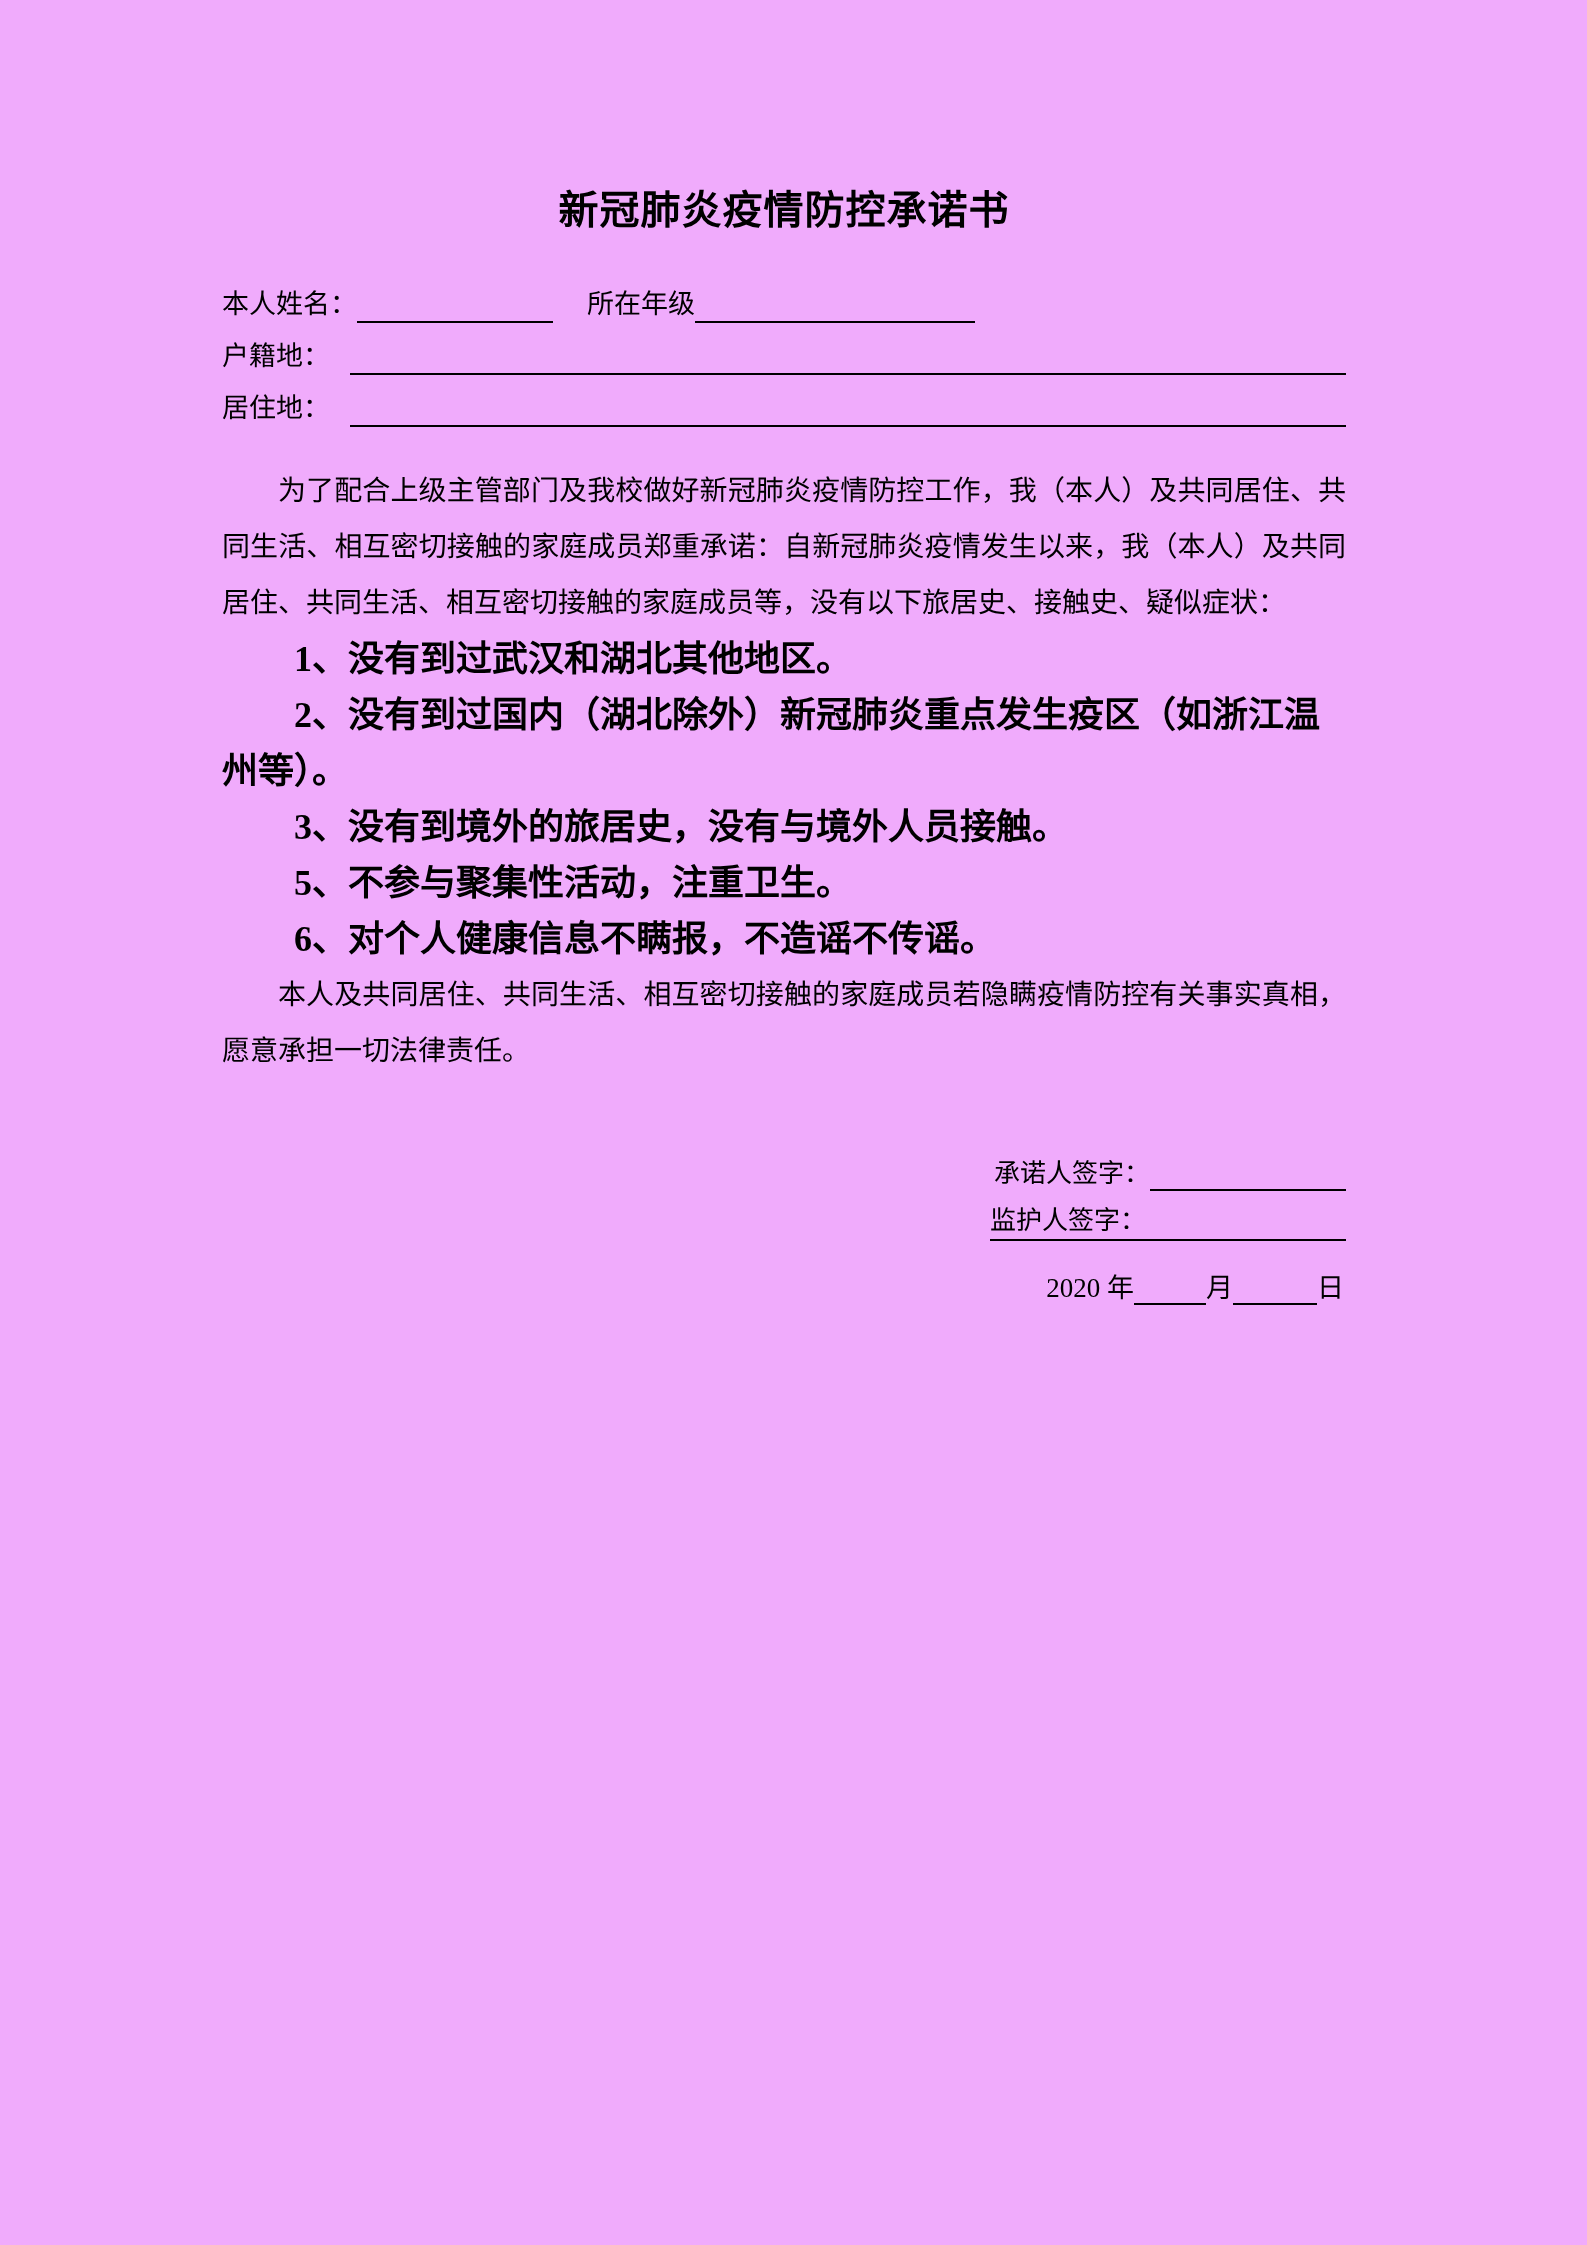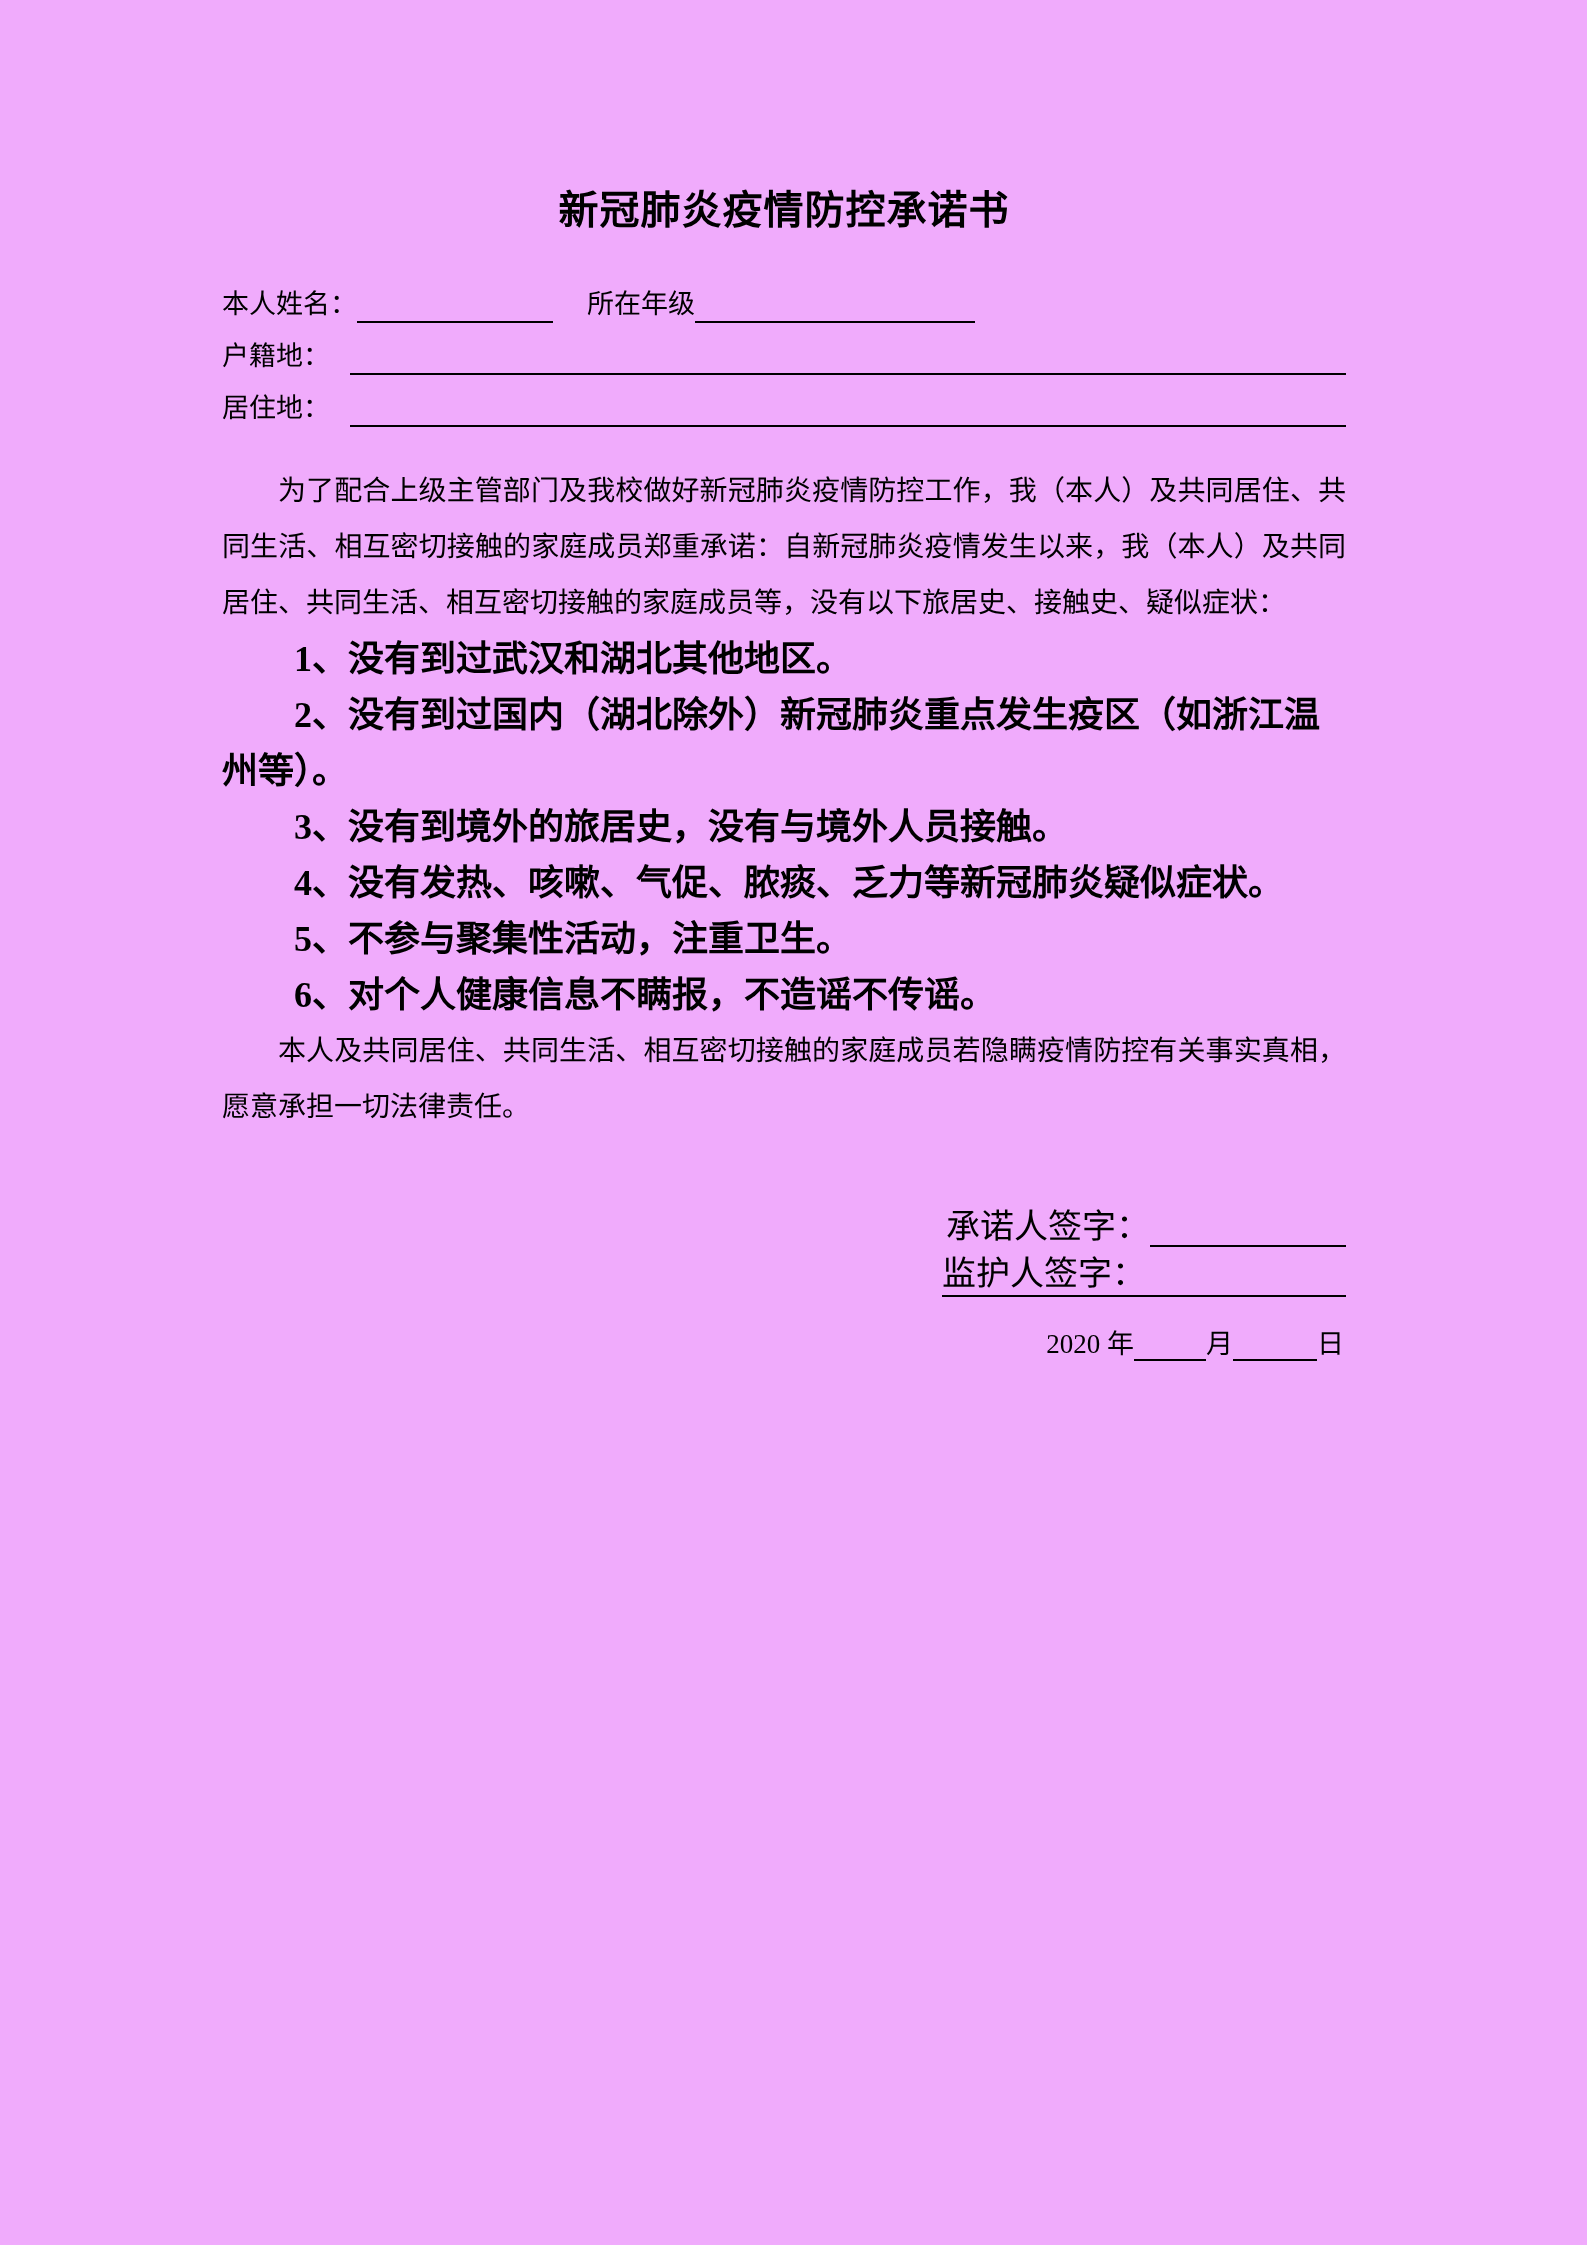--- a/index.html
+++ b/index.html
@@ -109,24 +109,25 @@
   }
   .sign-row {
     display: flex;
     align-items: flex-end;
     justify-content: flex-end;
     font-size: 27px;
     height: 50px;
     white-space: nowrap;
   }
   .sign-label {
-    font-size: 34px;
+    font-size: 26px;
     line-height: 1.0;
     padding-bottom: 3px;
     flex: 0 0 auto;
+    font-family: Liberation Mono, monospace;
   }
   .sign-label.underlined {
     border-bottom: 2.4px solid #000000;
     padding-bottom: 4px;
   }
   .sign-line {
     border-bottom: 2.4px solid #000000;
     height: 28px;
     flex: 0 0 auto;
     width: 196px;
@@ -187,21 +188,20 @@
 
 
     </div>
 
     <p class="body-text para-intro">为了配合上级主管部门及我校做好新冠肺炎疫情防控工作，我（本人）及共同居住、共同生活、相互密切接触的家庭成员郑重承诺：自新冠肺炎疫情发生以来，我（本人）及共同居住、共同生活、相互密切接触的家庭成员等，没有以下旅居史、接触史、疑似症状：</p>
 
     <ol class="list">
       <li class="list-item">1、没有到过武汉和湖北其他地区。</li>
       <li class="list-item">2、没有到过国内（湖北除外）新冠肺炎重点发生疫区（如浙江温州等）。</li>
       <li class="list-item">3、没有到境外的旅居史，没有与境外人员接触。</li>
-      <li class="list-item">4、没有发热、咳嗽、气促、脓痰、乏力等新冠肺炎疑似症状。</li>
       <li class="list-item">5、不参与聚集性活动，注重卫生。</li>
       <li class="list-item">6、对个人健康信息不瞒报，不造谣不传谣。</li>
     </ol>
 
     <p class="body-text para-closing">本人及共同居住、共同生活、相互密切接触的家庭成员若隐瞒疫情防控有关事实真相，愿意承担一切法律责任。</p>
 
     <div class="sign-block">
 
       <div class="sign-row">
         <span class="sign-label">承诺人签字：</span>

